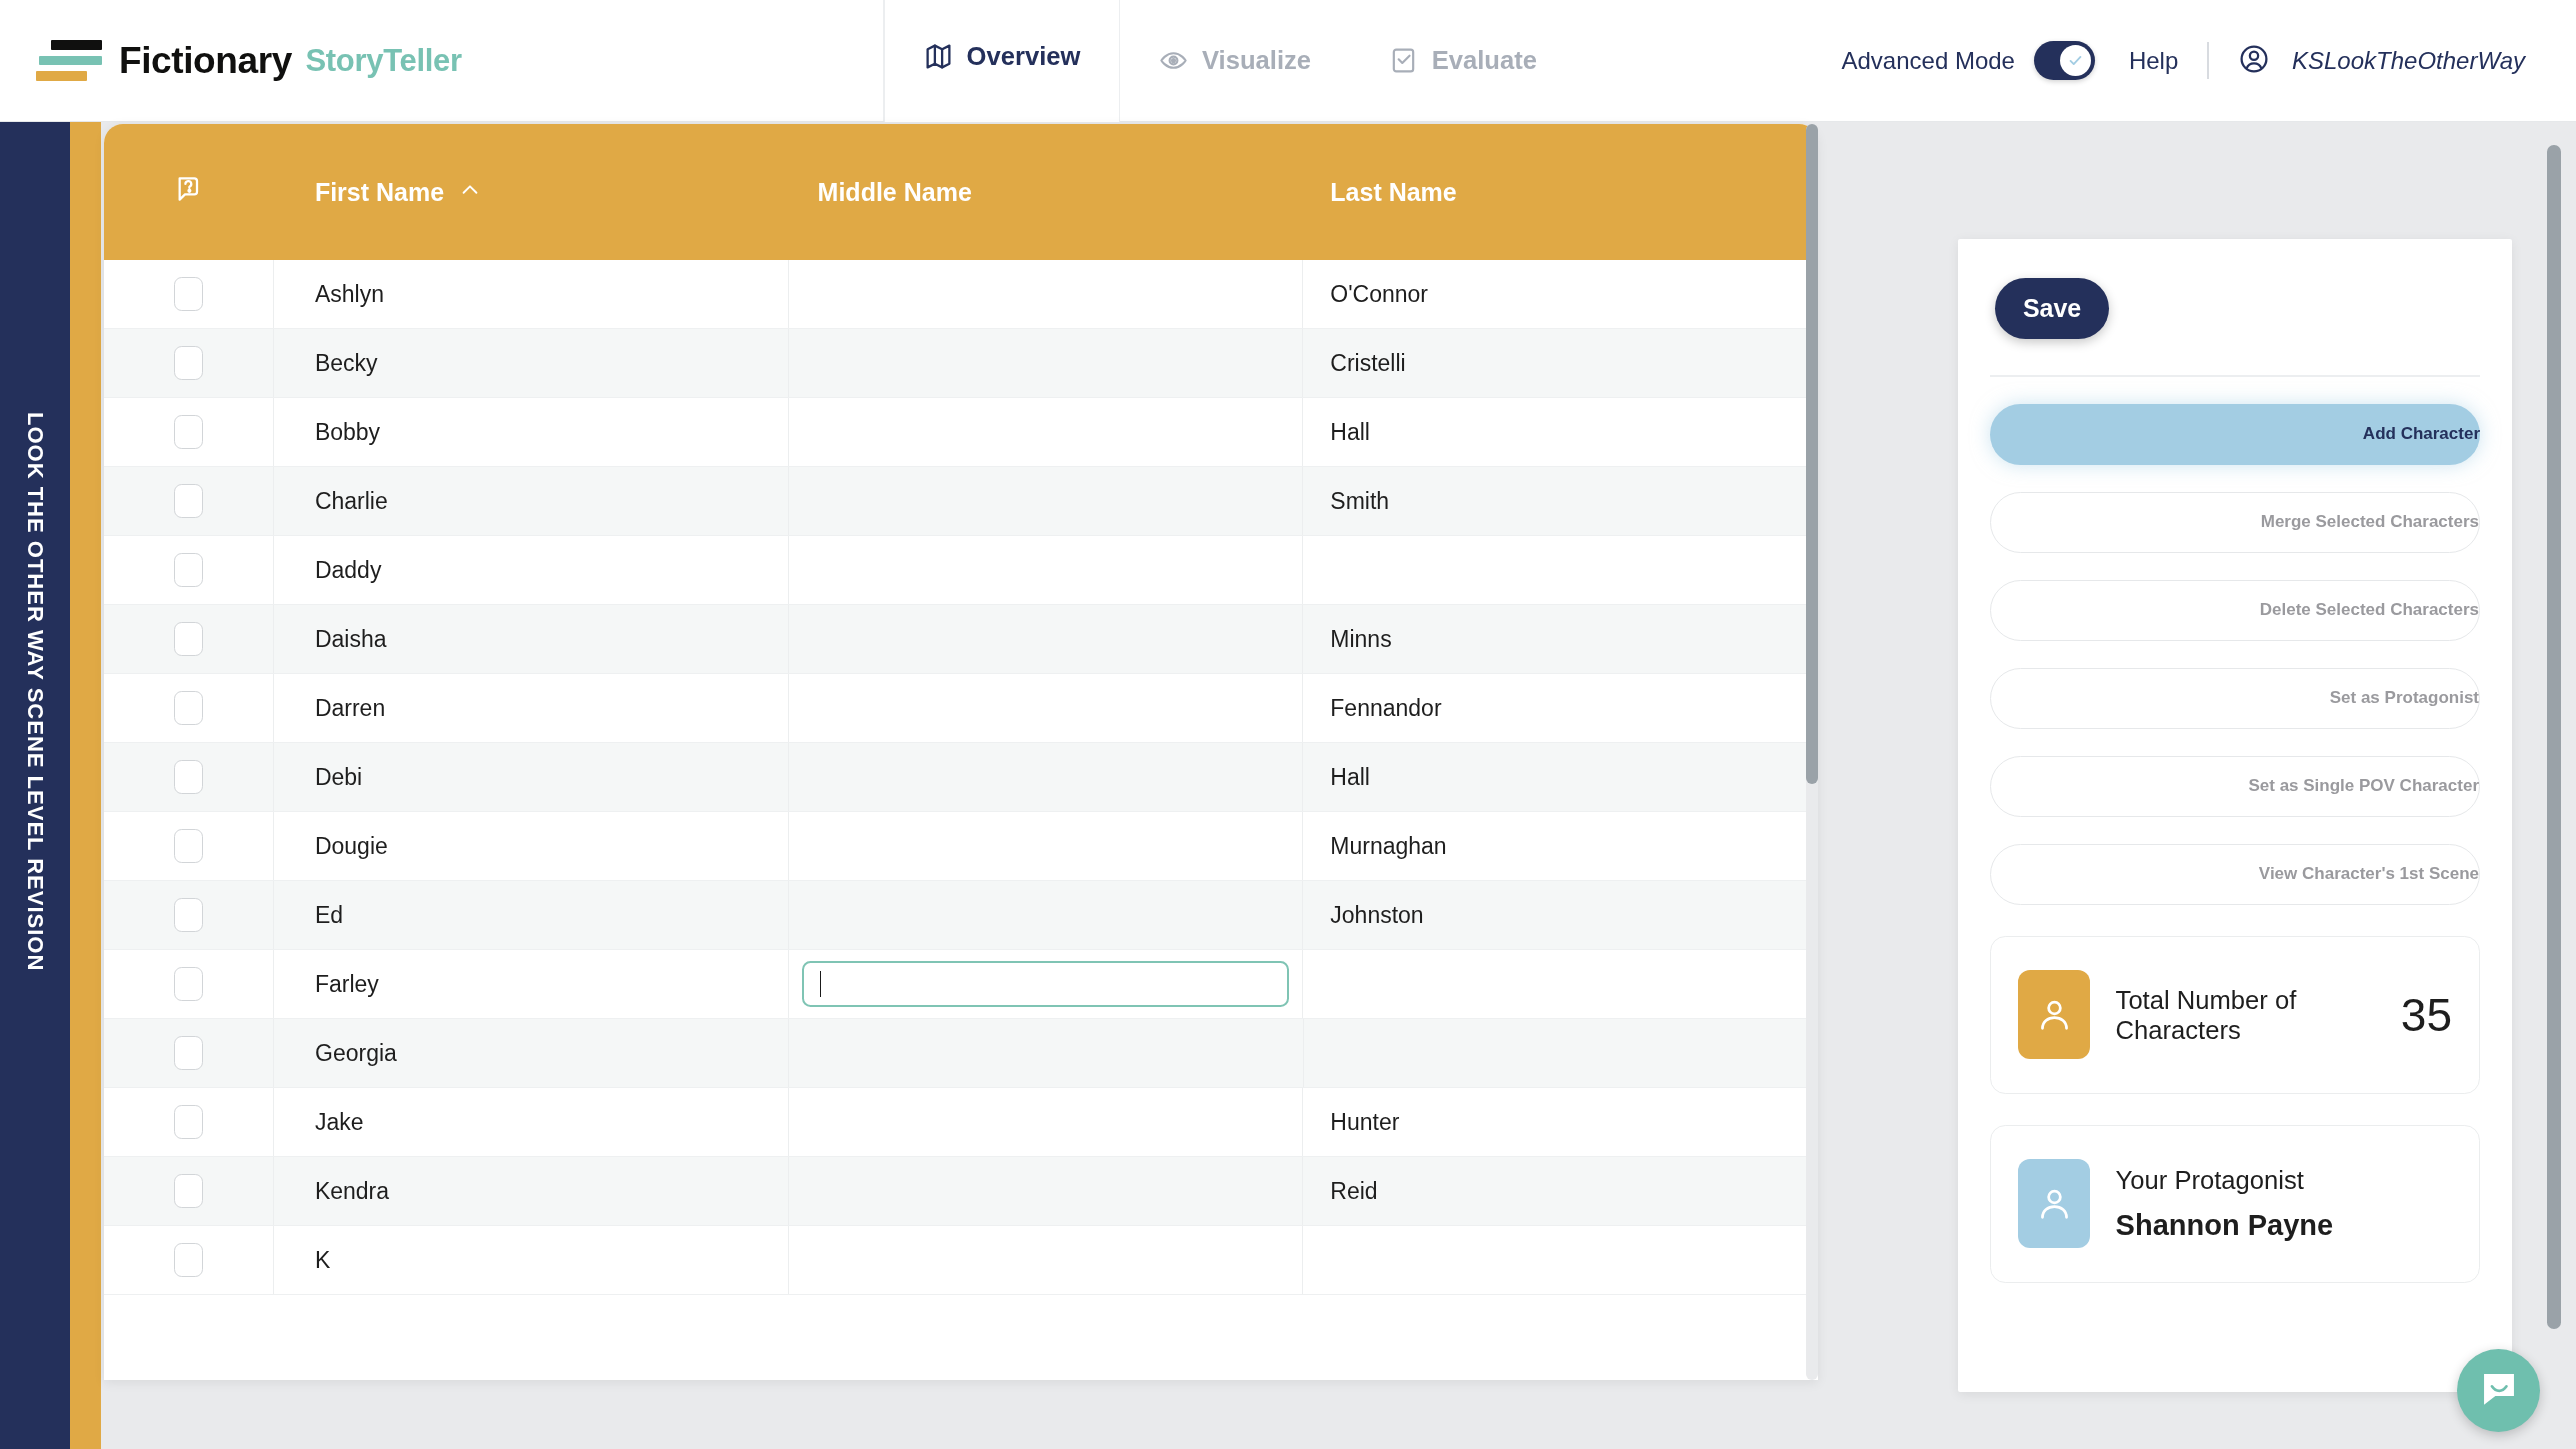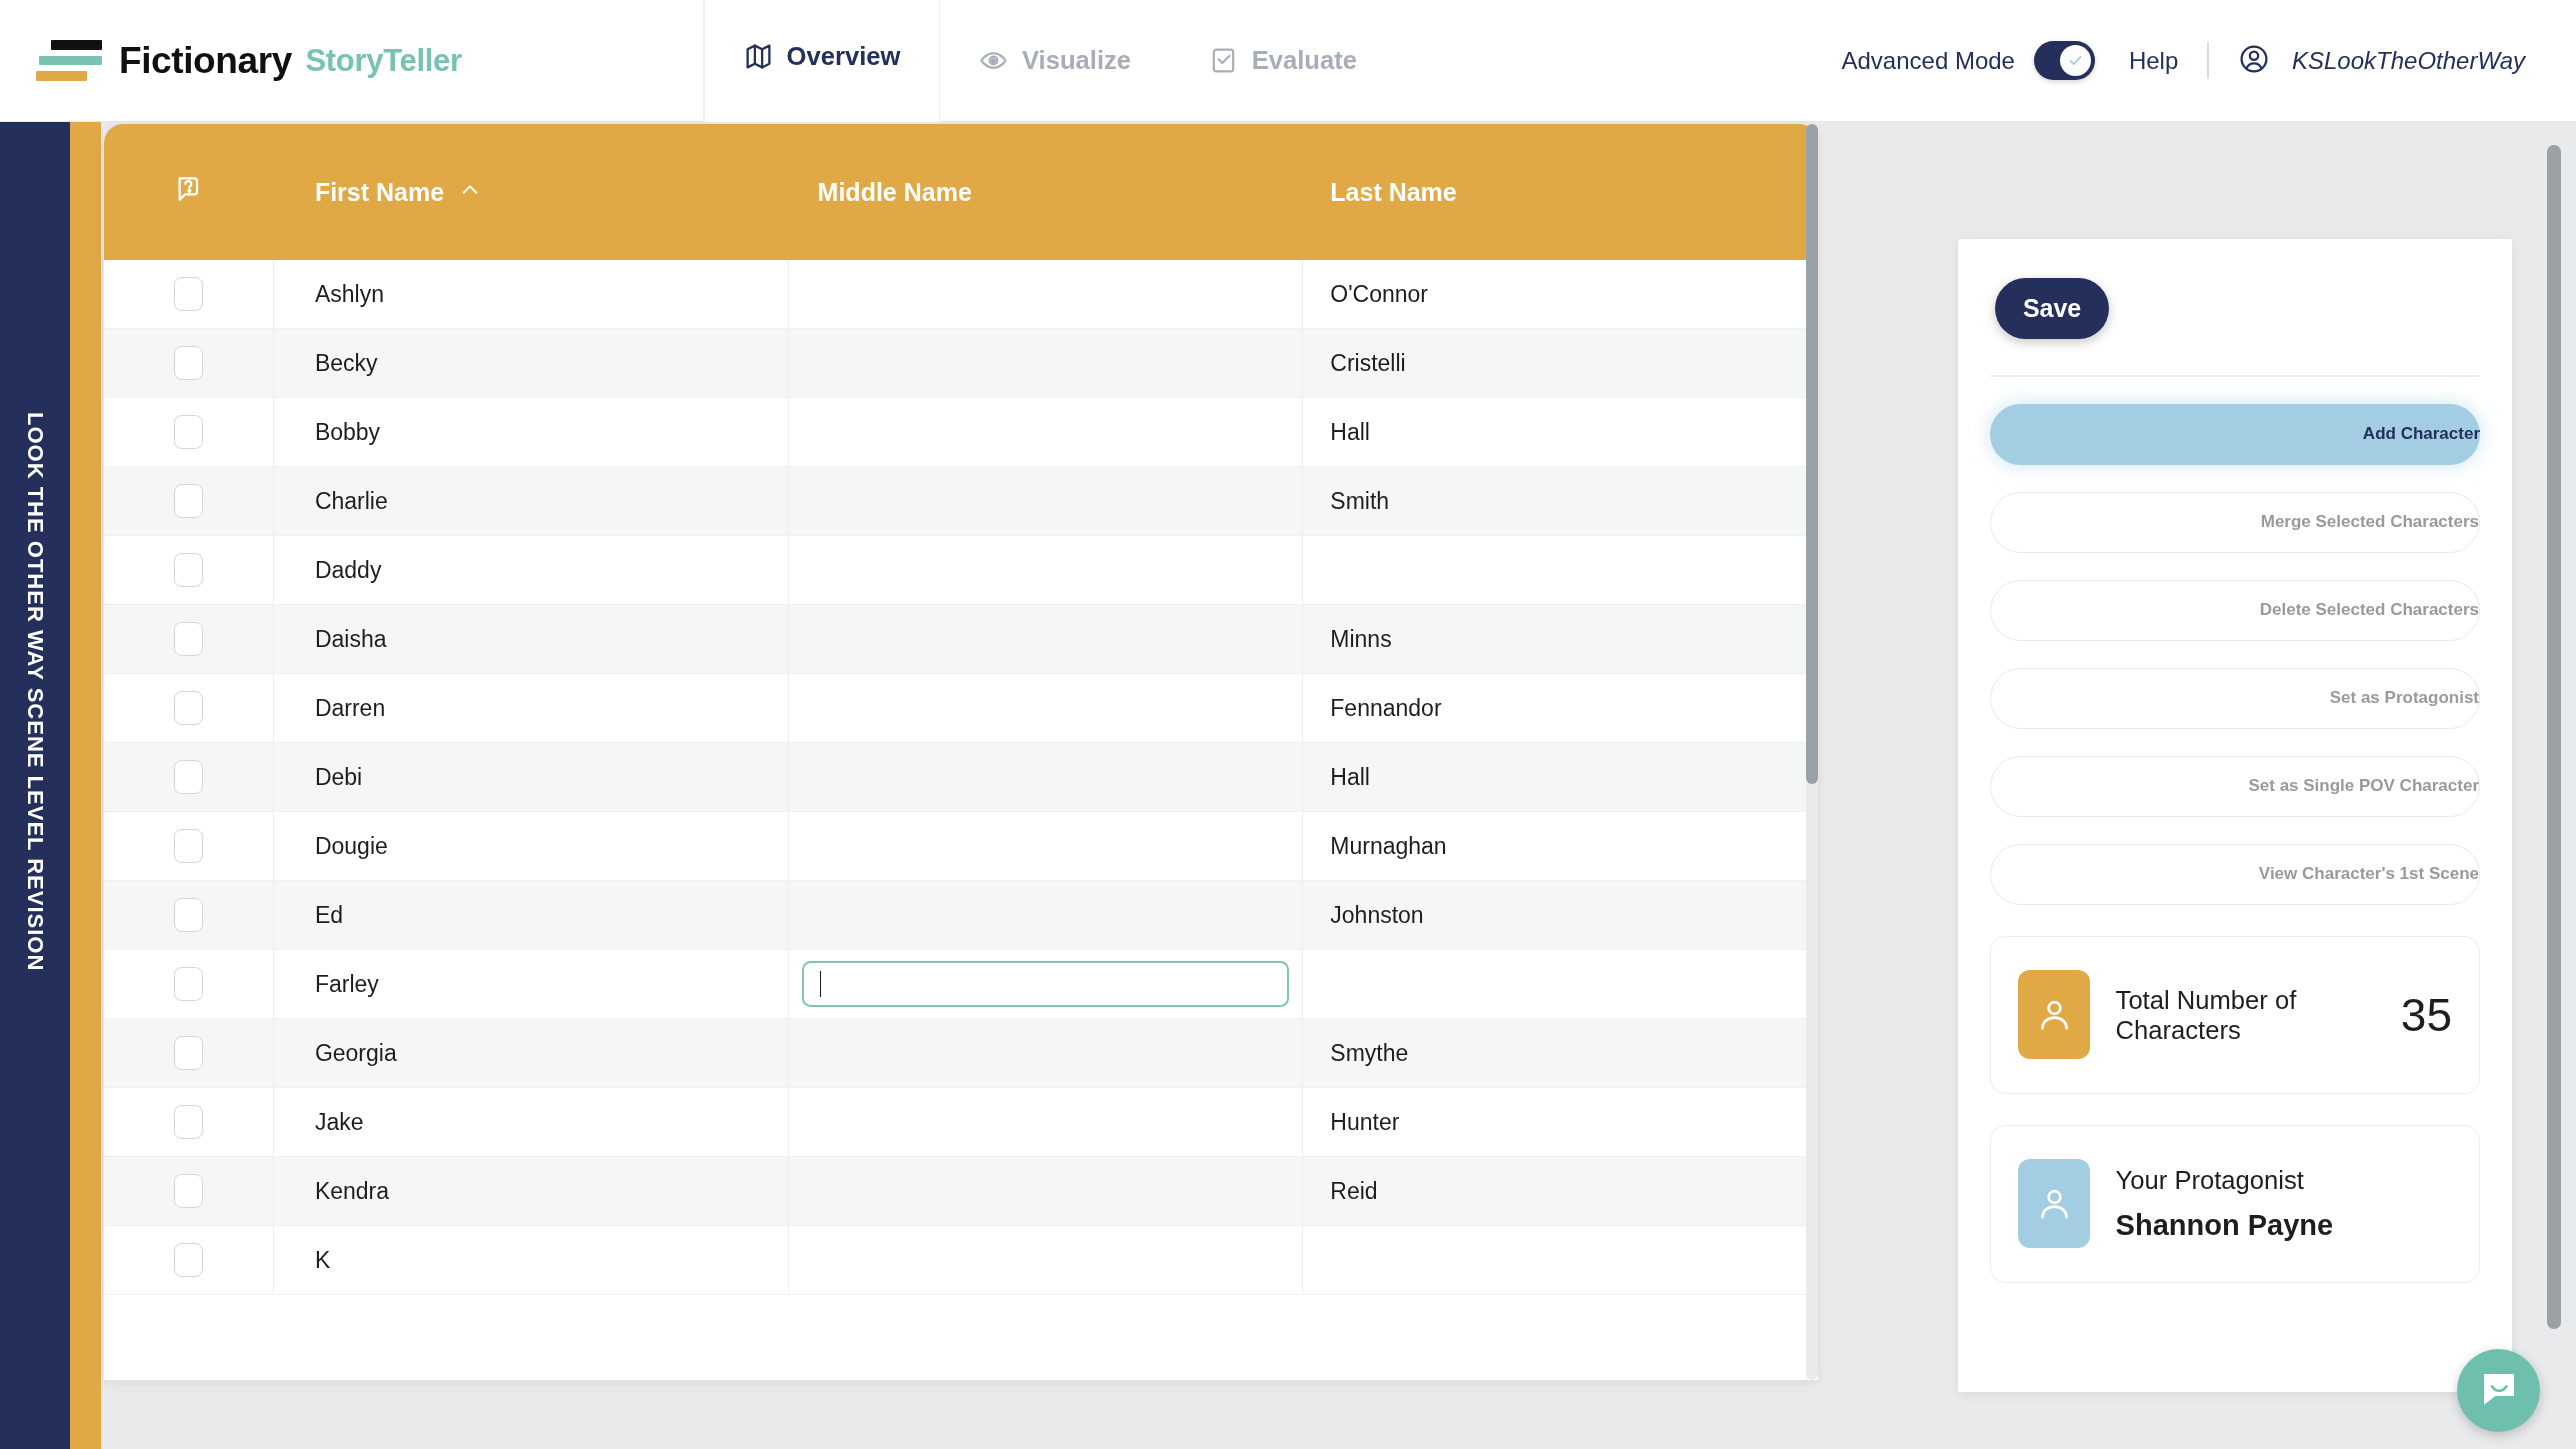--- a/index.html
+++ b/index.html
@@ -13,21 +13,21 @@
   
   .header {
     position: absolute; top: 0; left: 0;
     width: 2576px; height: 122px;
     background: #ffffff;
     border-bottom: 1.7px solid #e6e8ea;
     display: flex; align-items: stretch;
   }
   .brand {
     display: flex; align-items: center;
-    padding-left: 36px; width: 704px;
+    padding-left: 36px; width: 884px;
     border-right: 1.7px solid #eceef0;
   }
   .logo-mark {
     display: flex; flex-direction: column; gap: 6px;
     width: 66px; margin-right: 17px;
   }
   .logo-mark i { display: block; height: 9.4px; border-radius: 0.9px; }
   .logo-mark i:nth-child(1) { width: 51px; background: #10100f; margin-left: 15.3px; }
   .logo-mark i:nth-child(2) { width: 63px; background: #78c2b3; margin-left: 3.4px; }
   .logo-mark i:nth-child(3) { width: 51px; background: #e0a945; margin-left: 0px; }
@@ -457,21 +457,20 @@
           </div>
         </div>
         <div class="cell c-last"></div>
       </div>
       <div class="row even">
         <div class="cell c-check">
           <div class="cb"></div>
         </div>
         <div class="cell c-first">Georgia</div>
         <div class="cell c-mid"></div>
-        <div class="cell c-last">Smythe</div>
       </div>
       <div class="row odd">
         <div class="cell c-check">
           <div class="cb"></div>
         </div>
         <div class="cell c-first">Jake</div>
         <div class="cell c-mid"></div>
         <div class="cell c-last">Hunter</div>
       </div>
       <div class="row even">

